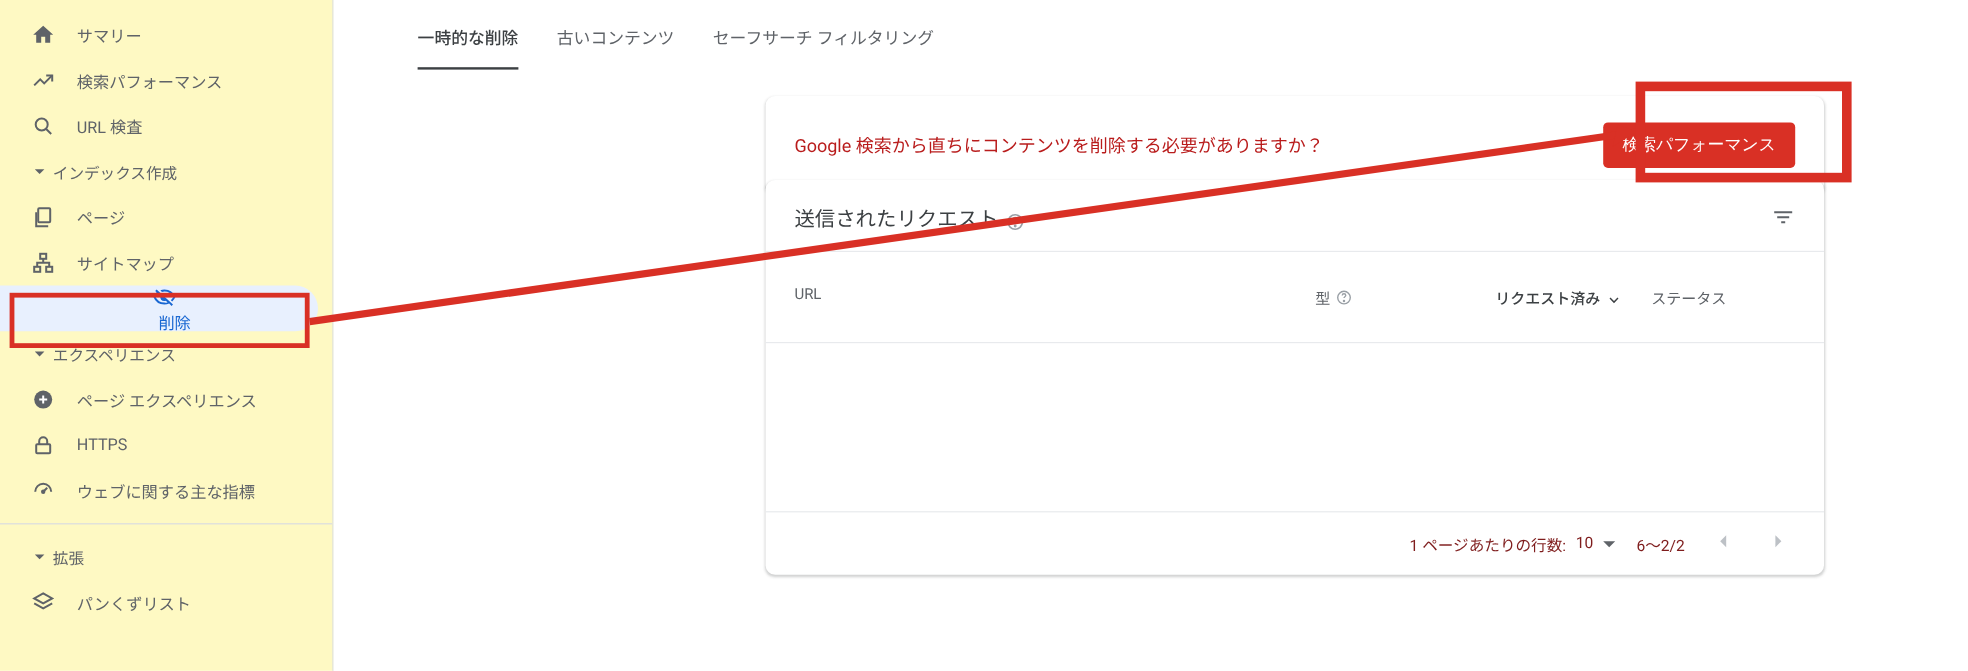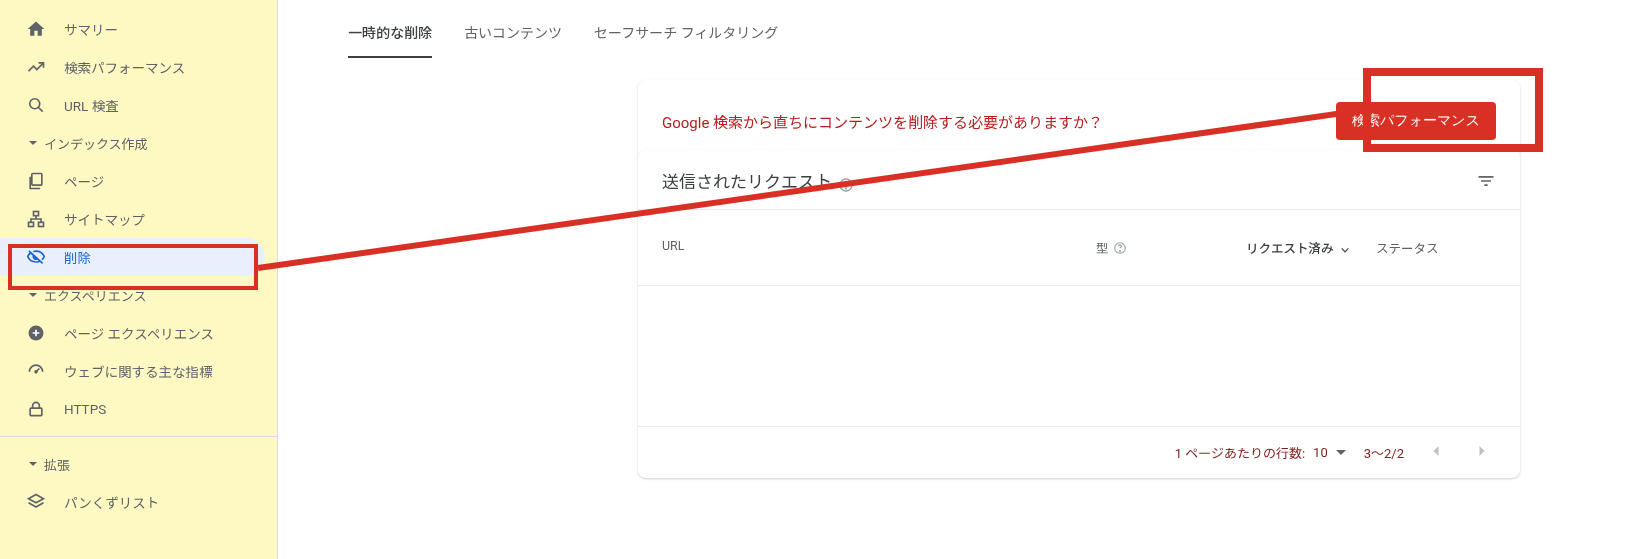--- a/index.html
+++ b/index.html
@@ -1,21 +1,21 @@
 <!DOCTYPE html>
 <html><head>
 <meta charset="utf-8">
 <style>
 * { box-sizing: border-box; margin: 0; padding: 0; }
 body { font-family: 'Roboto', 'Noto Sans JP', Arial, sans-serif; background: #fff; color: #3c4043; font-size: 14px; width: 1640px; height: 559px; overflow: hidden; position: relative; }
 
 .sidebar { position: absolute; left: 0; top: 0; width: 278px; height: 559px; background: #fef9c3; border-right: 1px solid #dadce0; padding-top: 10px; overflow-y: auto; }
 .sidebar-item { display: flex; align-items: center; height: 38px; padding-left: 26px; cursor: pointer; color: #5f6368; font-size: 13.5px; }
 .sidebar-item .icon { width: 20px; height: 20px; margin-right: 18px; display: flex; align-items: center; justify-content: center; color: #5f6368; }
-.sidebar-item.selected { background: #e8f0fe; color: #1967d2; border-top-right-radius: 20px; border-bottom-right-radius: 20px; margin-right: 12px; }
+.sidebar-item.selected { background: #e8f0fe; color: #1967d2; border-top-right-radius: 20px; border-bottom-right-radius: 20px; margin-right: 12px; flex-direction: column; }
 .sidebar-item.selected .icon { color: #1967d2; }
 .sidebar-section { display: flex; align-items: center; height: 38px; padding-left: 28px; color: #5f6368; font-size: 13px; cursor: pointer; }
 .sidebar-section .caret { width: 10px; height: 10px; margin-right: 6px; display: inline-flex; align-items: center; }
 .divider { height: 1px; background: #dadce0; margin: 8px 0; }
 
 .main { position: absolute; left: 278px; top: 0; right: 0; height: 559px; background: #fff; }
 .tabs { display: flex; padding-left: 70px; padding-top: 12px; gap: 32px; }
 .tab { padding: 10px 0 14px 0; color: #5f6368; font-size: 14px; cursor: pointer; border-bottom: 2px solid transparent; }
 .tab.active { color: #3c4043; border-bottom: 2px solid #3c4043; font-weight: 500; }
 
@@ -125,35 +125,35 @@
         <svg viewBox="0 0 24 24" fill="currentColor">
           <circle cx="12" cy="12" r="9"></circle>
           <path d="M12 8v8M8 12h8" stroke="#fff" stroke-width="2"></path>
         </svg>
       </span>
     <span>ページ エクスペリエンス</span>
   </div>
   <div class="sidebar-item">
     <span class="icon">
         <svg viewBox="0 0 24 24" fill="none" stroke="currentColor" stroke-width="2">
+          <rect x="5" y="11" width="14" height="9" rx="1"></rect>
+          <path d="M8 11V8a4 4 0 018 0v3"></path>
+        </svg>
+      </span>
+    <span>HTTPS</span>
+  </div>
+  <div class="sidebar-item">
+    <span class="icon">
+        <svg viewBox="0 0 24 24" fill="none" stroke="currentColor" stroke-width="2">
           <path d="M4 13a8 8 0 0116 0"></path>
           <path d="M12 13l4-4"></path>
           <circle cx="12" cy="13" r="1.2" fill="currentColor"></circle>
         </svg>
       </span>
     <span>ウェブに関する主な指標</span>
-  </div>
-  <div class="sidebar-item">
-    <span class="icon">
-        <svg viewBox="0 0 24 24" fill="none" stroke="currentColor" stroke-width="2">
-          <rect x="5" y="11" width="14" height="9" rx="1"></rect>
-          <path d="M8 11V8a4 4 0 018 0v3"></path>
-        </svg>
-      </span>
-    <span>HTTPS</span>
   </div>
 
   <div class="divider"></div>
 
   <div class="sidebar-section">
     <span class="caret">
         <svg viewBox="0 0 10 10" fill="currentColor">
           <path d="M1 3l4 4 4-4z"></path>
         </svg>
       </span>
@@ -214,21 +214,21 @@
       </div>
       <div class="col-status">ステータス</div>
     </div>
     <div class="table-body"></div>
     <div class="table-footer">
       <div class="rows-select">
         <span>1 ページあたりの行数:</span>
         <span>10</span>
         <span class="triangle-down"></span>
       </div>
-      <span>3～2/2</span>
+      <span>6～2/2</span>
       <span class="pager-btn"><svg width="20" height="20" viewBox="0 0 24 24" fill="currentColor">
             <path d="M15 6l-6 6 6 6z"></path>
           </svg></span>
       <span class="pager-btn"><svg width="20" height="20" viewBox="0 0 24 24" fill="currentColor">
             <path d="M9 6l6 6-6 6z"></path>
           </svg></span>
     </div>
   </div>
 </main>
 

